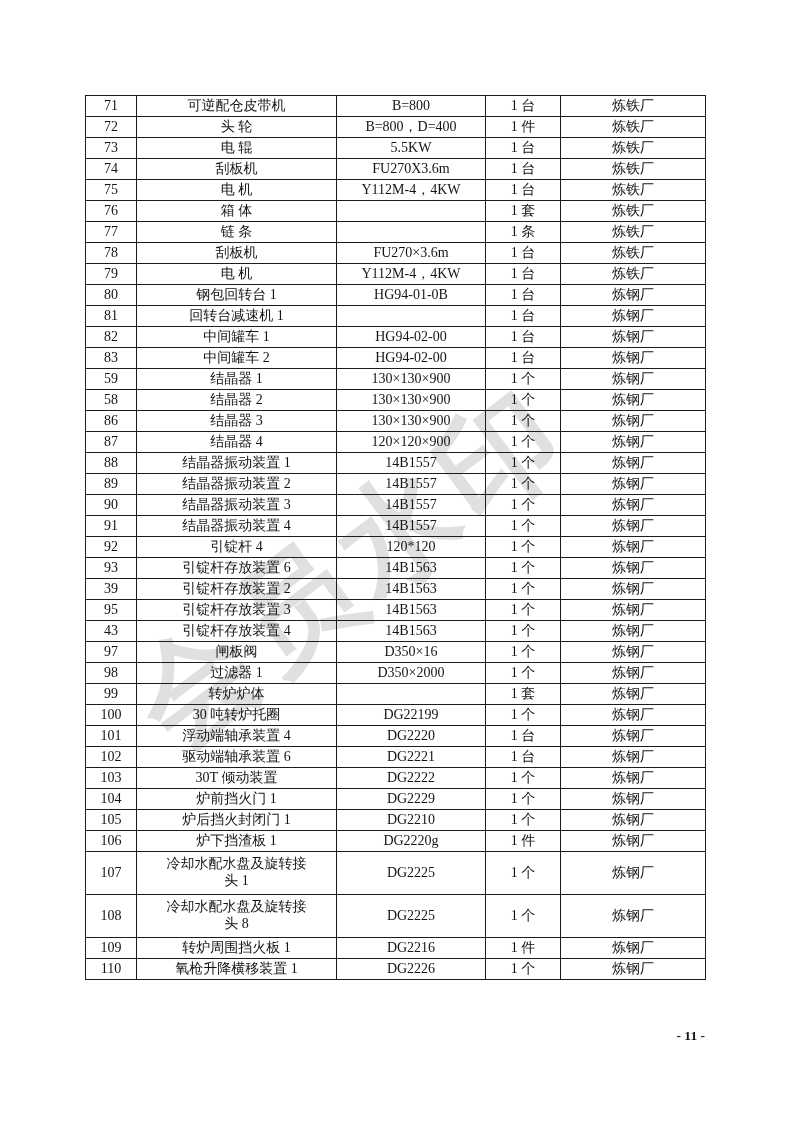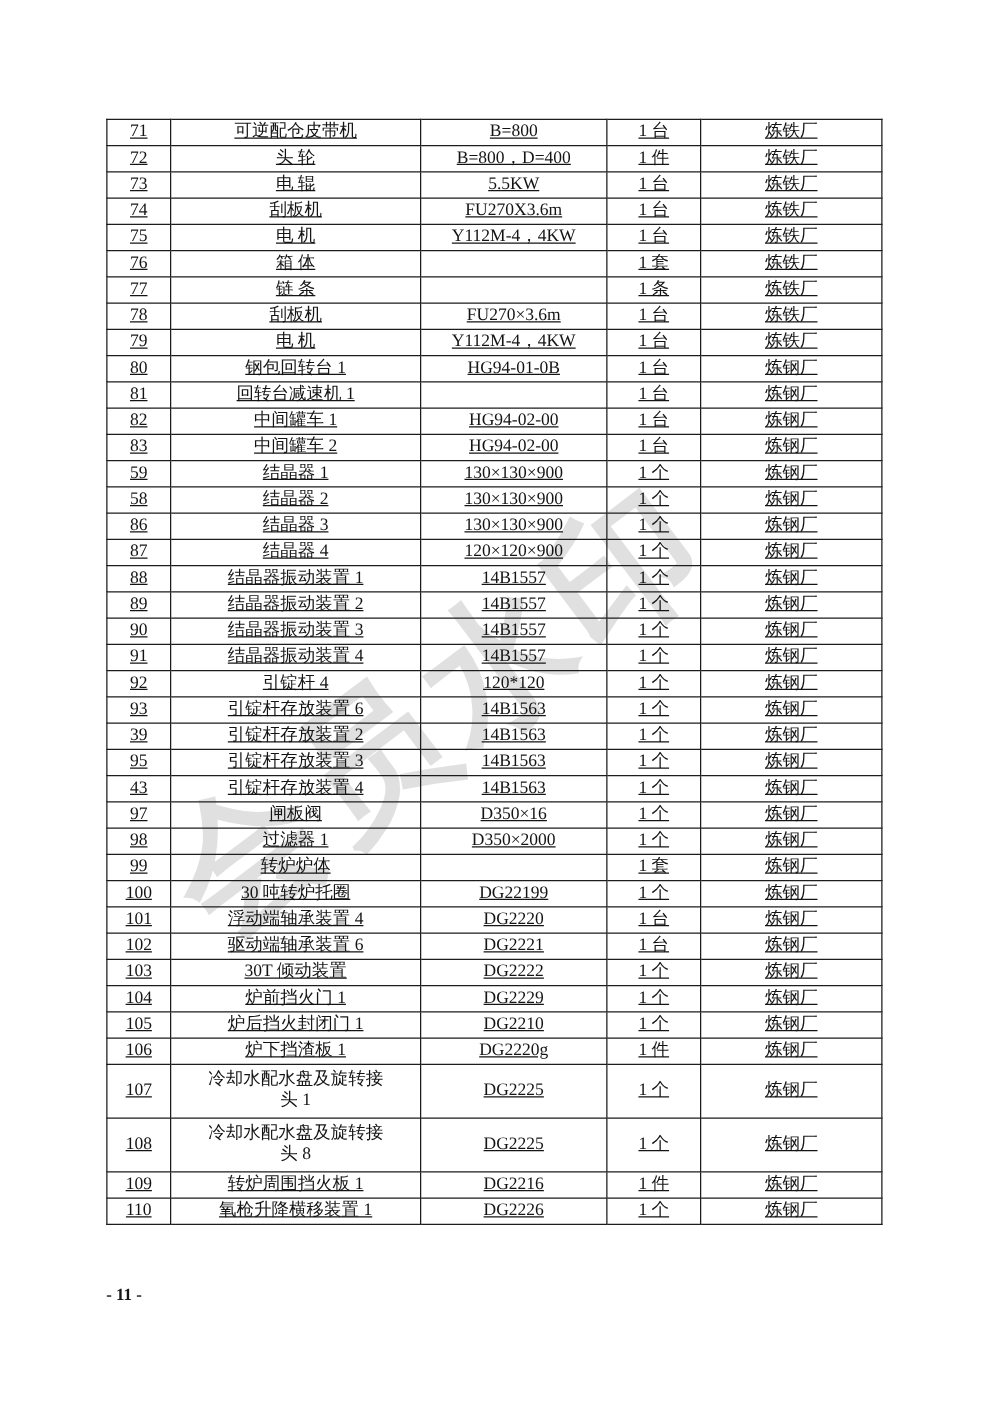--- a/index.html
+++ b/index.html
@@ -29,21 +29,20 @@
   }
   table.equip {
     position:absolute;
     left:85px;
     top:95px;
     width:620px;
     border-collapse:collapse;
     table-layout:fixed;
     z-index:1;
     background:transparent;
-    text-decoration:underline;
   }
   table.equip td {
     border:1.5px solid #1c1c1c;
     text-align:center;
     vertical-align:middle;
     font-size:14px;
     line-height:1.2;
     height:21px;
     padding:0 2px;
     overflow:hidden;
@@ -54,21 +53,21 @@
   col.c-spec { width:149px; }
   col.c-qty  { width:75px; }
   col.c-dept { width:145px; }
   tr.tall td { height:43px; }
   tr.tall .name-inner { display:inline-block; max-width:146px; }
   .footer {
     position:absolute;
     left:85px;
     top:1028px;
     width:620px;
-    text-align:left;
+    text-align:right;
     font-size:13.5px;
     font-weight:600;
     z-index:1;
   }
 </style>
 </head>
 <body>
 
 <div class="watermark">会员水印</div>
 

